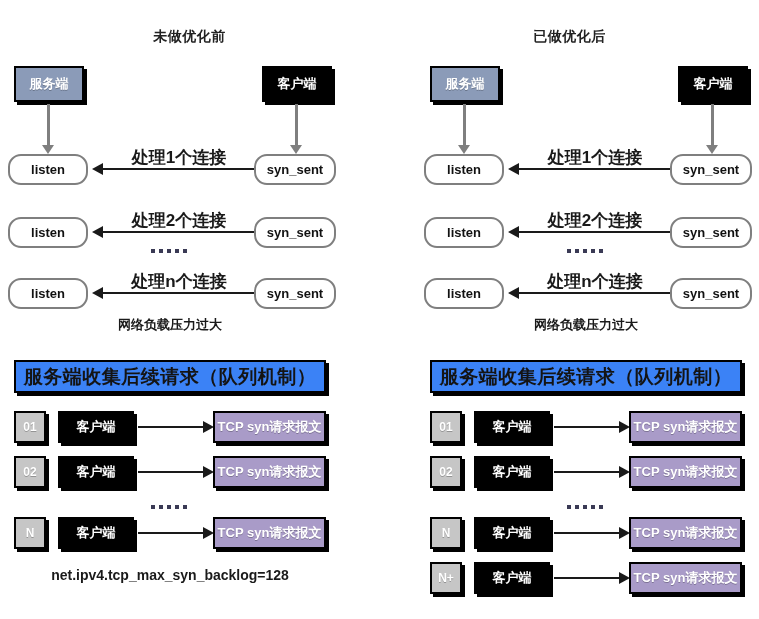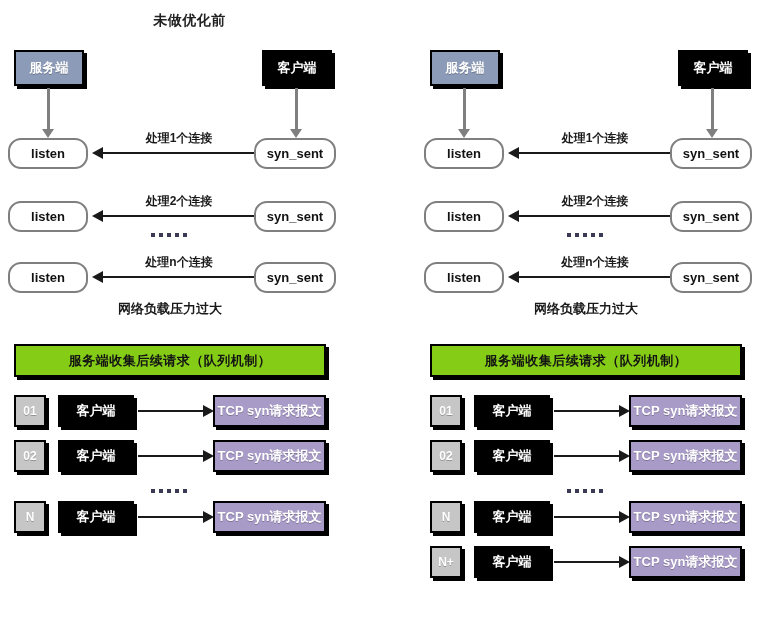--- a/index.html
+++ b/index.html
@@ -1,21 +1,21 @@
 <!DOCTYPE html>
 <html><head>
 <meta charset="utf-8">
 <style>
   html,body{margin:0;padding:0;background:#ffffff;}
   body{
     width:759px;height:619px;position:relative;overflow:hidden;
     font-family:"Liberation Sans","DejaVu Sans",sans-serif;
     color:#1a1a1a;
   }
-  .panel{position:absolute;top:0;height:452px;width:379px;}
+  .panel{position:absolute;top:16px;height:452px;width:379px;}
   #panel-left{left:0;}
   #panel-right{left:380px;}
 
   .panel-title{
     position:absolute;font-size:14px;font-weight:bold;color:#222;
     white-space:nowrap;text-align:center;letter-spacing:.5px;
   }
 
   
   .hbox{
@@ -25,21 +25,21 @@
     display:flex;align-items:center;justify-content:center;
     font-size:13px;font-weight:bold;color:#ffffff;
     text-shadow:0 1px 0 rgba(0,0,0,.25);
     white-space:nowrap;
   }
   .hbox.server{background:#8b9bb8;}
   .hbox.client{background:#000000;}
   .hbox.tcp{background:#a99bc8;}
   .hbox.idx{background:#c6c6c6;font-size:12px;}
   .hbox.queue{
-    background:#84cc16;color:#141414;font-size:13px;
+    background:#3b82f6;color:#141414;font-size:19px;
     text-shadow:none;letter-spacing:.5px;font-family:Liberation Serif, serif;
   }
 
   
   .node{
     position:absolute;box-sizing:border-box;
     background:#ffffff;border:2px solid #7f7f7f;border-radius:13px;
     display:flex;align-items:center;justify-content:center;
     font-size:13px;font-weight:bold;color:#111;white-space:nowrap;
   }
@@ -57,21 +57,21 @@
     border-top:6px solid transparent;border-bottom:6px solid transparent;
     border-right:11px solid #1a1a1a;
   }
   .hhead-right{
     position:absolute;width:0;height:0;
     border-top:6px solid transparent;border-bottom:6px solid transparent;
     border-left:11px solid #1a1a1a;
   }
 
   .edge-label{
-    position:absolute;font-size:12px;font-weight:bold;color:#1a1a1a;
+    position:absolute;font-size:17px;font-weight:bold;color:#1a1a1a;
     white-space:nowrap;text-align:center;
   }
   .caption{
     position:absolute;font-size:13px;font-weight:bold;color:#1a1a1a;
     white-space:nowrap;text-align:center;
   }
   .sysctl{
     position:absolute;font-size:14px;font-weight:bold;color:#1a1a1a;
     white-space:nowrap;text-align:center;
   }
@@ -132,24 +132,26 @@
   <div class="hbox tcp" style="left:213px;top:440px;width:113px;height:32px;">TCP syn请求报文</div>
 
   <div class="dots" style="left:151px;top:489px;width:40px;"></div>
 
   <div class="hbox idx" style="left:14px;top:501px;width:32px;height:32px;">N</div>
   <div class="hbox client" style="left:58px;top:501px;width:76px;height:32px;">客户端</div>
   <div class="hline" style="left:138px;top:516px;width:66px;"></div>
   <div class="hhead-right" style="left:203px;top:511px;"></div>
   <div class="hbox tcp" style="left:213px;top:501px;width:113px;height:32px;">TCP syn请求报文</div>
 
+  <div class="sysctl" style="left:10px;top:551px;width:320px;">net.ipv4.tcp_max_syn_backlog=128</div>
 </div>
 
 <div class="panel" id="panel-right">
 
+  <div class="panel-title" style="left:0;top:12px;width:379px;">已做优化后</div>
 
   <div class="hbox server" style="left:50px;top:50px;width:70px;height:36px;">服务端</div>
   <div class="hbox client" style="left:298px;top:50px;width:70px;height:36px;">客户端</div>
 
   <div class="vline" style="left:83px;top:88px;height:43px;"></div>
   <div class="vhead" style="left:78px;top:129px;"></div>
   <div class="vline" style="left:331px;top:88px;height:43px;"></div>
   <div class="vhead" style="left:326px;top:129px;"></div>
 
   <div class="node" style="left:44px;top:138px;width:80px;height:31px;">listen</div>

